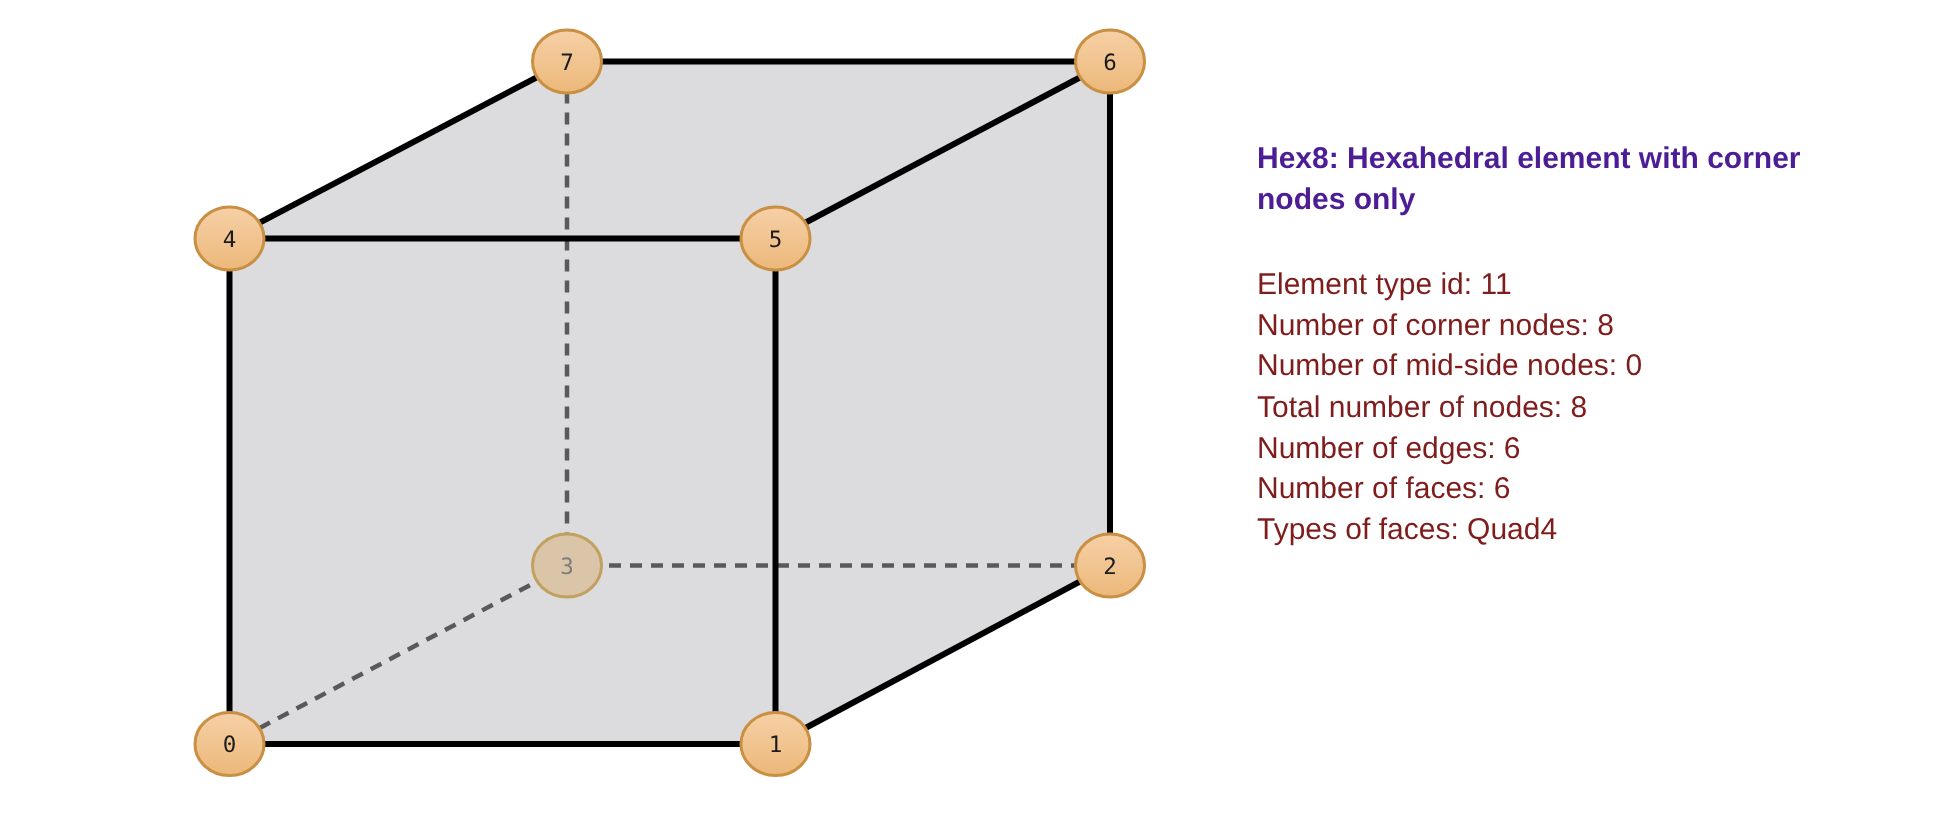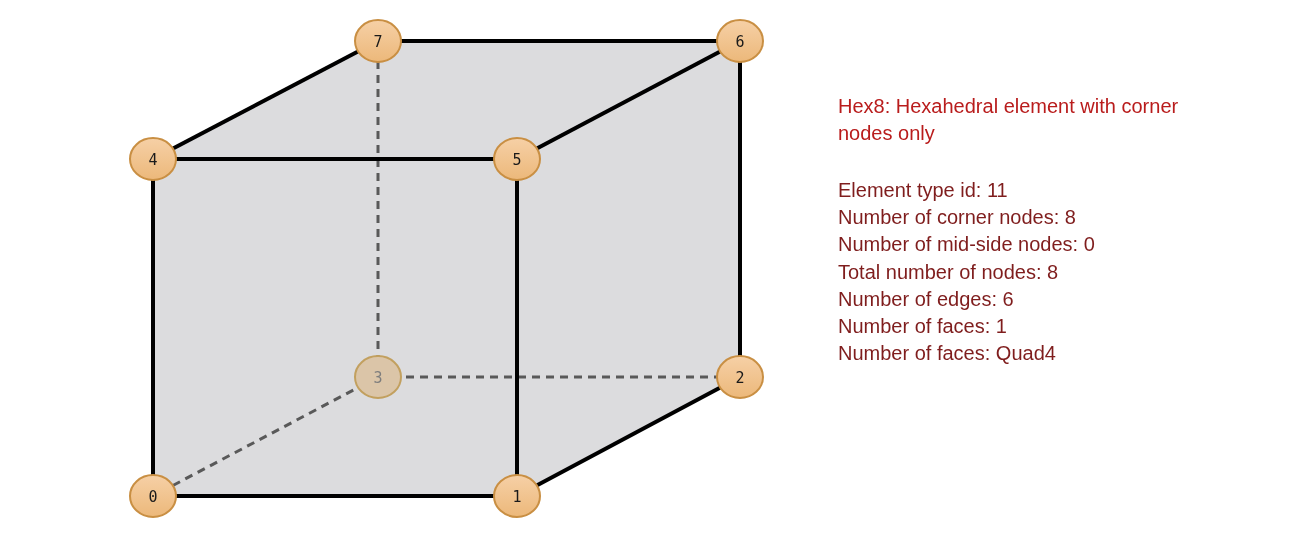--- a/index.html
+++ b/index.html
@@ -28,23 +28,23 @@
     top: 0;
     width: 400px;
     height: 550px;
   }
   .info-title {
     position: absolute;
     left: 0;
     top: 93px;
     width: 395px;
     font-size: 20px;
-    font-weight: normal;
+    font-weight: bold;
     line-height: 27px;
-    color: #b91c1c;
+    color: #4c1d95;
     letter-spacing: 0;
   }
   .info-body {
     position: absolute;
     left: 0;
     top: 177px;
     width: 400px;
     font-size: 20px;
     font-weight: normal;
     line-height: 27.2px;
@@ -104,18 +104,18 @@
   </div>
 
   <div class="info-panel">
     <div class="info-title">Hex8: Hexahedral element with corner nodes only</div>
     <div class="info-body">
       <div class="info-line">Element type id: 11</div>
       <div class="info-line">Number of corner nodes: 8</div>
       <div class="info-line">Number of mid-side nodes: 0</div>
       <div class="info-line">Total number of nodes: 8</div>
       <div class="info-line">Number of edges: 6</div>
-      <div class="info-line">Number of faces: 1</div>
-      <div class="info-line">Number of faces: Quad4</div>
+      <div class="info-line">Number of faces: 6</div>
+      <div class="info-line">Types of faces: Quad4</div>
     </div>
   </div>
 
 </div>
 
 </body></html>

